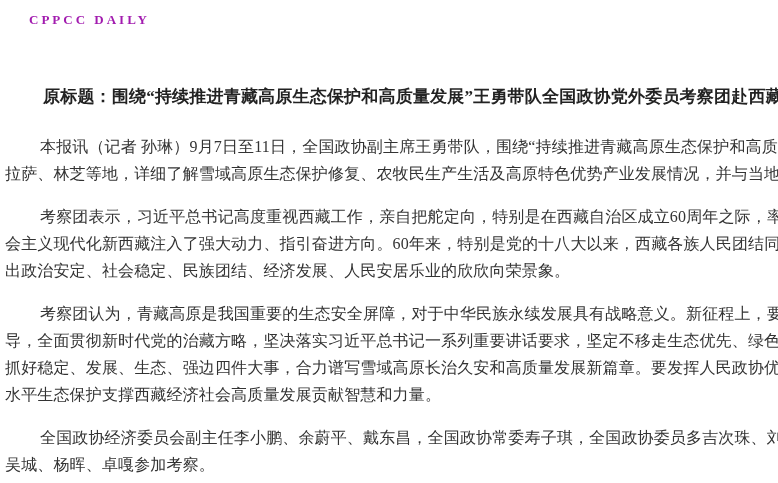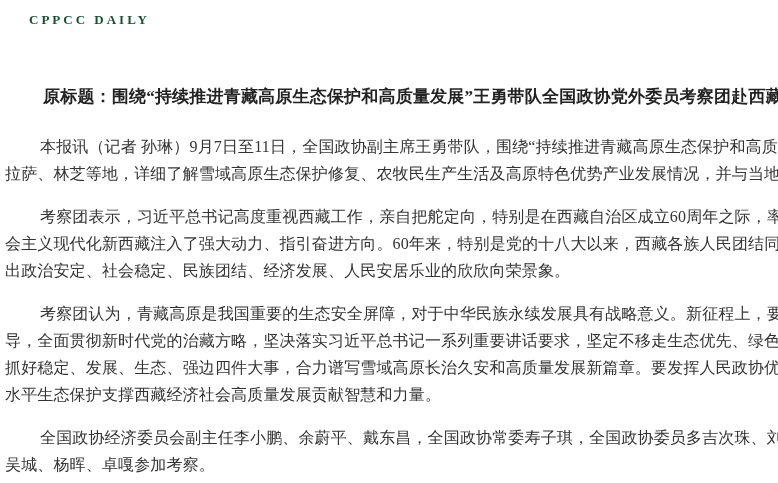--- a/index.html
+++ b/index.html
@@ -26,21 +26,21 @@
     font-weight: bold;
     font-style: italic;
     color: #b5352c;
     letter-spacing: 2px;
     line-height: 36px;
   }
   .logo-en {
     font-family: "Liberation Serif", serif;
     font-size: 13px;
     font-weight: bold;
-    color: #14532d;
+    color: #a21caf;
     letter-spacing: 3px;
     margin-top: 4px;
     margin-left: 4px;
   }
   .article {
     position: absolute;
     left: 5px;
     top: 86px;
     width: 900px; 
   }

